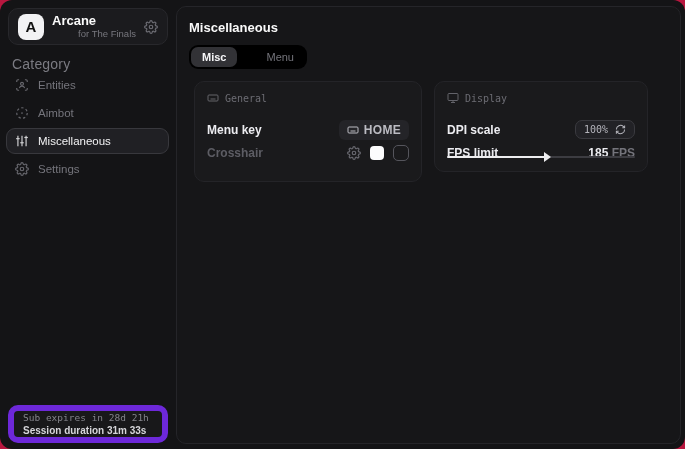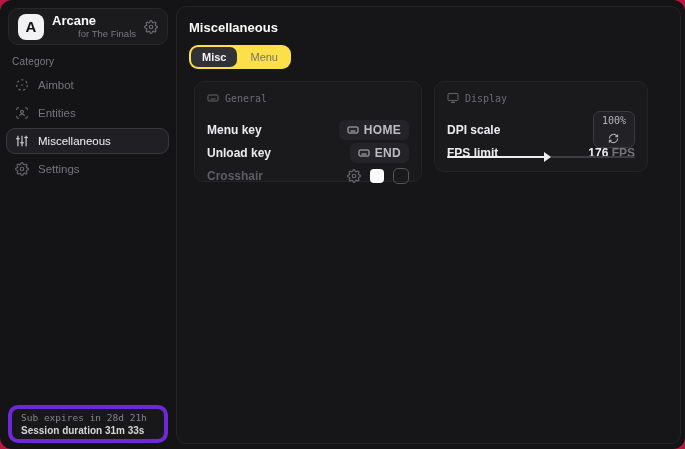--- a/index.html
+++ b/index.html
@@ -28,57 +28,57 @@
     width:26px; height:26px; border-radius:8px; background:#f2f2f4;
     color:#111; font-weight:bold; font-size:15px;
     display:flex; align-items:center; justify-content:center;
   }
   .brand-text { flex:1; line-height:1.15; }
   .brand-title { color:#fafafa; font-size:13px; font-weight:bold; }
   .brand-sub { color:#77777e; font-size:9.5px;text-align:right; }
   .brand-gear { color:#6d6d74; display:flex; }
   .cat-label {
     position:absolute; left:12px; top:56px;
-    color:#7b7b82; font-size:10px; letter-spacing:.2px;
+    color:#7b7b82; font-size:14px; letter-spacing:.2px;
   }
   .nav { position:absolute; left:6px; right:6px; top:72px; }
   .nav-item {
     height:26px; margin-bottom:2px; display:flex; align-items:center;
     gap:9px; padding:0 8px; border-radius:9px;
     color:#75757c; font-size:11.5px; font-weight:500;
     border:1px solid transparent; cursor:default;
   }
   .nav-item .ni { display:flex; opacity:.85; }
   .nav-item.active {
     background:#202024; border-color:#38383d; color:#f2f2f4;
   }
   .footer-card {
     position:absolute; left:8px; right:7px; bottom:6px; height:38px;
-    background:#18181a; border:4px solid #6d28d9; border-radius:10px;
+    background:#18181a; border:6px solid #6d28d9; border-radius:10px;
     padding:5px 9px; display:flex; flex-direction:column; justify-content:center; gap:2px;
   }
   .footer-line1 {
     font-family:"DejaVu Sans Mono", monospace;
     color:#84848b; font-size:9.5px;
   }
   .footer-line2 { color:#d6d6da; font-size:10px; font-weight:bold; }
 
   
   .main {
     position:absolute; left:176px; top:6px; right:4px; bottom:5px;
     background:#161618; border:1px solid #252529; border-radius:10px;
   }
   .page-title {
     position:absolute; left:12px; top:13px;
     color:#fafafa; font-size:13px; font-weight:bold;
   }
   .tabs {
     position:absolute; left:12px; top:38px;
     display:inline-flex; align-items:center;
-    background:#fde047; border-radius:9px; padding:2px; gap:2px;
+    background:#000000; border-radius:9px; padding:2px; gap:18px;
   }
   .tab {
     font-size:11px; padding:4px 11px; border-radius:7px; color:#74747b;
   }
   .tab.active { background:#323236; color:#f5f5f7; font-weight:bold; }
 
   .card {
     position:absolute; background:#1a1a1c; border:1px solid #242428;
     border-radius:10px; padding:10px 12px;
   }
@@ -104,21 +104,20 @@
   .swatch { width:14px; height:14px; border-radius:4px; background:#fcfcfd; }
   .checkbox {
     width:16px; height:16px; border-radius:5px;
     border:1.5px solid #55555c; background:transparent;
   }
   .dpi-box {
     display:flex; align-items:center; gap:7px;
     background:#222226; border:1px solid #3a3a3f; border-radius:7px;
     padding:3px 8px; color:#b5b5bc; font-size:10px;
     font-family:"DejaVu Sans Mono", monospace;
-    flex-direction:column;
   }
   .fps-value { font-size:12px; font-weight:bold; color:#ececf0; }
   .fps-unit { color:#74747b; font-weight:bold;margin-top:32px; }
   .slider {
     position:absolute; left:12px; right:12px; bottom:10px; height:8px;
   }
   .slider-track {
     position:absolute; left:0; right:0; top:3px; height:2px;
     background:#3c3c41; border-radius:2px;
   }
@@ -150,45 +149,45 @@
         <svg width="14" height="14" viewBox="0 0 24 24" fill="none" stroke="currentColor" stroke-width="2">
           <circle cx="12" cy="12" r="3"></circle>
           <path d="M19.4 15a1.65 1.65 0 0 0 .33 1.82l.06.06a2 2 0 1 1-2.83 2.83l-.06-.06a1.65 1.65 0 0 0-1.82-.33 1.65 1.65 0 0 0-1 1.51V21a2 2 0 1 1-4 0v-.09a1.65 1.65 0 0 0-1-1.51 1.65 1.65 0 0 0-1.82.33l-.06.06a2 2 0 1 1-2.83-2.83l.06-.06a1.65 1.65 0 0 0 .33-1.82 1.65 1.65 0 0 0-1.51-1H3a2 2 0 1 1 0-4h.09a1.65 1.65 0 0 0 1.51-1 1.65 1.65 0 0 0-.33-1.82l-.06-.06a2 2 0 1 1 2.83-2.83l.06.06a1.65 1.65 0 0 0 1.82.33h.09a1.65 1.65 0 0 0 1-1.51V3a2 2 0 1 1 4 0v.09a1.65 1.65 0 0 0 1 1.51h.09a1.65 1.65 0 0 0 1.82-.33l.06-.06a2 2 0 1 1 2.83 2.83l-.06.06a1.65 1.65 0 0 0-.33 1.82v.09a1.65 1.65 0 0 0 1.51 1H21a2 2 0 1 1 0 4h-.09a1.65 1.65 0 0 0-1.51 1z"></path>
         </svg>
       </span>
     </div>
 
     <div class="cat-label">Category</div>
 
     <div class="nav">
-
-      <div class="nav-item">
-        <span class="ni">
-          <svg width="14" height="14" viewBox="0 0 24 24" fill="none" stroke="currentColor" stroke-width="2">
-            <circle cx="12" cy="12" r="9" stroke-dasharray="4 4"></circle>
-            <circle cx="12" cy="12" r="1.5" fill="currentColor" stroke="none"></circle>
-          </svg>
-        </span>
-        <span>Aimbot</span>
-      </div>
 
       <div class="nav-item">
         <span class="ni">
           <svg width="14" height="14" viewBox="0 0 24 24" fill="none" stroke="currentColor" stroke-width="2">
             <path d="M3 7V5a2 2 0 0 1 2-2h2"></path>
               <path d="M17 3h2a2 2 0 0 1 2 2v2"></path>
             <path d="M21 17v2a2 2 0 0 1-2 2h-2"></path>
               <path d="M7 21H5a2 2 0 0 1-2-2v-2"></path>
             <circle cx="12" cy="10" r="2.5"></circle>
               <path d="M7.5 17c.8-2 2.5-3 4.5-3s3.7 1 4.5 3"></path>
           </svg>
         </span>
         <span>Entities</span>
       </div>
 
+      <div class="nav-item">
+        <span class="ni">
+          <svg width="14" height="14" viewBox="0 0 24 24" fill="none" stroke="currentColor" stroke-width="2">
+            <circle cx="12" cy="12" r="9" stroke-dasharray="4 4"></circle>
+            <circle cx="12" cy="12" r="1.5" fill="currentColor" stroke="none"></circle>
+          </svg>
+        </span>
+        <span>Aimbot</span>
+      </div>
+
       <div class="nav-item active">
         <span class="ni">
           <svg width="14" height="14" viewBox="0 0 24 24" fill="none" stroke="currentColor" stroke-width="2">
             <line x1="5" y1="3" x2="5" y2="21"></line>
               <line x1="12" y1="3" x2="12" y2="21"></line>
               <line x1="19" y1="3" x2="19" y2="21"></line>
             <line x1="2" y1="8" x2="8" y2="8"></line>
               <line x1="9" y1="15" x2="15" y2="15"></line>
               <line x1="16" y1="6" x2="22" y2="6"></line>
           </svg>
@@ -237,30 +236,20 @@
         <span class="row-label">Menu key</span>
         <span class="keybind">
           <svg width="12" height="12" viewBox="0 0 24 24" fill="none" stroke="currentColor" stroke-width="2">
             <rect x="2" y="6" width="20" height="12" rx="2"></rect>
               <path d="M7 14h10"></path>
           </svg>
           <span>HOME</span>
         </span>
       </div>
 
-      <div class="row">
-        <span class="row-label">Unload key</span>
-        <span class="keybind">
-          <svg width="12" height="12" viewBox="0 0 24 24" fill="none" stroke="currentColor" stroke-width="2">
-            <rect x="2" y="6" width="20" height="12" rx="2"></rect>
-              <path d="M7 14h10"></path>
-          </svg>
-          <span>END</span>
-        </span>
-      </div>
 
       <div class="row">
         <span class="row-label dim">Crosshair</span>
         <span class="crossctl">
           <span class="gear-sm">
             <svg width="14" height="14" viewBox="0 0 24 24" fill="none" stroke="currentColor" stroke-width="2">
               <circle cx="12" cy="12" r="3"></circle>
               <path d="M19.4 15a1.65 1.65 0 0 0 .33 1.82l.06.06a2 2 0 1 1-2.83 2.83l-.06-.06a1.65 1.65 0 0 0-1.82-.33 1.65 1.65 0 0 0-1 1.51V21a2 2 0 1 1-4 0v-.09a1.65 1.65 0 0 0-1-1.51 1.65 1.65 0 0 0-1.82.33l-.06.06a2 2 0 1 1-2.83-2.83l.06-.06a1.65 1.65 0 0 0 .33-1.82 1.65 1.65 0 0 0-1.51-1H3a2 2 0 1 1 0-4h.09a1.65 1.65 0 0 0 1.51-1 1.65 1.65 0 0 0-.33-1.82l-.06-.06a2 2 0 1 1 2.83-2.83l.06.06a1.65 1.65 0 0 0 1.82.33h.09a1.65 1.65 0 0 0 1-1.51V3a2 2 0 1 1 4 0v.09a1.65 1.65 0 0 0 1 1.51h.09a1.65 1.65 0 0 0 1.82-.33l.06-.06a2 2 0 1 1 2.83 2.83l-.06.06a1.65 1.65 0 0 0-.33 1.82v.09a1.65 1.65 0 0 0 1.51 1H21a2 2 0 1 1 0 4h-.09a1.65 1.65 0 0 0-1.51 1z"></path>
             </svg>
           </span>
@@ -291,21 +280,21 @@
               <path d="M21 3v5h-5"></path>
             <path d="M21 12a9 9 0 0 1-15 6.7L3 16"></path>
               <path d="M3 21v-5h5"></path>
           </svg>
         </span>
       </div>
 
       <div class="row">
         <span class="row-label">FPS limit</span>
         <span class="fps-value">
-          <span>176</span>
+          <span>185</span>
           <span class="fps-unit">FPS</span>
         </span>
       </div>
 
       <div class="slider">
         <div class="slider-track"></div>
         <div class="slider-fill" id="slider-fill" style="width: 53%;"></div>
         <div class="slider-thumb" id="slider-thumb" style="left: calc(53% - 3px);"></div>
       </div>
     </div>

